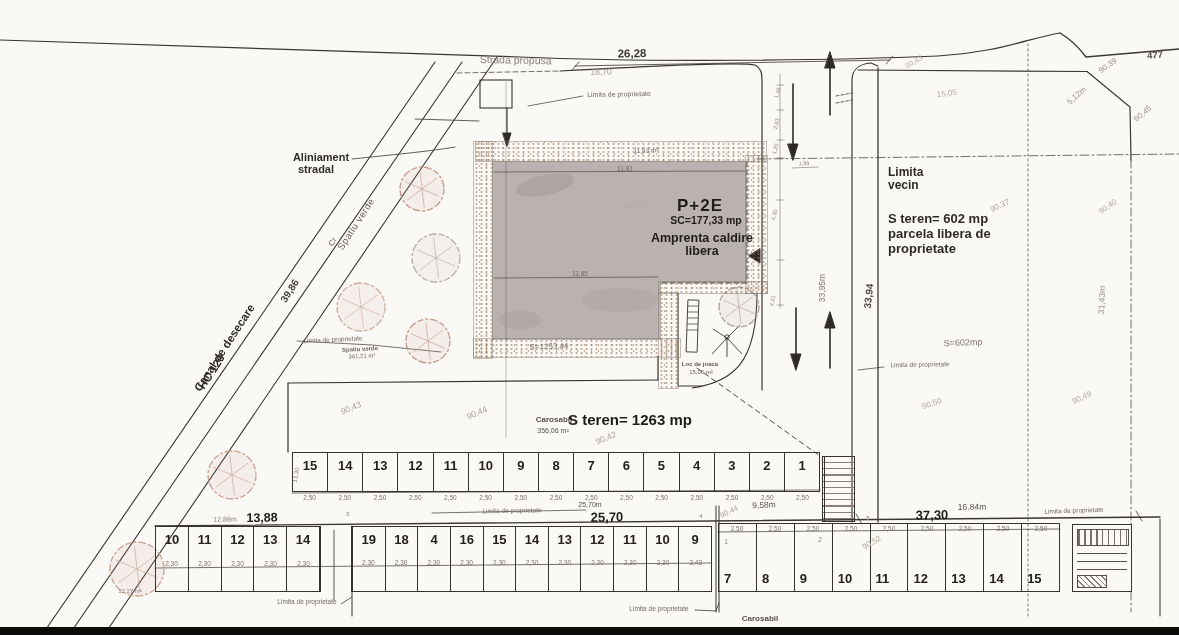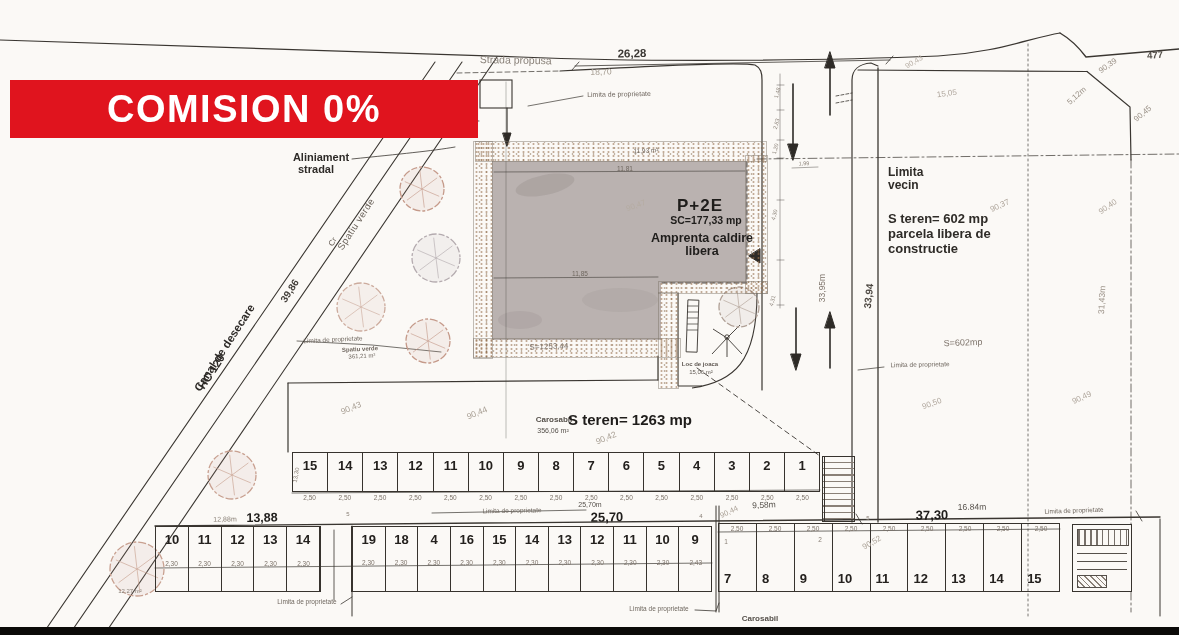--- a/index.html
+++ b/index.html
@@ -363,21 +363,21 @@
   <div class="L" style="--x:777;--y:124;--s:5.5;--c:#8a8077;--r:-75">2,83</div>
   <div class="L" style="--x:776;--y:149;--s:5.5;--c:#8a8077;--r:-75">1,20</div>
   <div class="L" style="--x:804;--y:164;--s:5.5;--c:#8a8077;--r:-3">1,99</div>
   <div class="L" style="--x:775;--y:215;--s:5.5;--c:#8a8077;--r:-75">4,30</div>
   <div class="L" style="--x:773;--y:301;--s:5.5;--c:#8a8077;--r:-75">4,31</div>
 
   <div class="La" style="--x:888;--y:166;--s:12">Limita</div>
   <div class="La" style="--x:888;--y:179;--s:12">vecin</div>
   <div class="La" style="--x:888;--y:212;--s:13">S teren= 602 mp</div>
   <div class="La" style="--x:888;--y:227;--s:13">parcela libera de</div>
-  <div class="La" style="--x:888;--y:242;--s:13">constructie</div>
+  <div class="La" style="--x:888;--y:242;--s:13">proprietate</div>
   <div class="L" style="--x:963;--y:343;--s:9;--c:#7d736a;--r:-2">S=602mp</div>
   <div class="L" style="--x:869;--y:296;--s:10;--c:#4a453f;--w:600;--r:-84">33,94</div>
   <div class="L" style="--x:1102;--y:300;--s:8.5;--c:#9a9187;--r:-87">31,43m</div>
   <div class="L" style="--x:920;--y:365;--s:6.5;--c:#6f675f;--r:-1">Limita de proprietate</div>
   <div class="L" style="--x:1000;--y:206;--s:8;--c:#b0a79d;--r:-25">90,37</div>
   <div class="L" style="--x:1108;--y:207;--s:8;--c:#b0a79d;--r:-35">90,40</div>
   <div class="L" style="--x:932;--y:404;--s:8;--c:#b0a79d;--r:-20">90,50</div>
   <div class="L" style="--x:1082;--y:398;--s:8;--c:#b0a79d;--r:-25">90,49</div>
 
   <div class="L" style="--x:351;--y:408;--s:8.5;--c:#aaa196;--r:-22">90,43</div>
@@ -401,15 +401,14 @@
   <div class="L" style="--x:972;--y:507;--s:8.5;--c:#55504a;--r:-1">16.84m</div>
   <div class="L" style="--x:1074;--y:511;--s:6.5;--c:#6f675f;--r:-2">Limita de proprietate</div>
   <div class="L" style="--x:868;--y:518;--s:6;--c:#8a8077">5</div>
   <div class="L" style="--x:872;--y:543;--s:8;--c:#aaa196;--r:-30">90,52</div>
   <div class="L" style="--x:726;--y:542;--s:6.5;--c:#8a8077">1</div>
   <div class="L" style="--x:820;--y:540;--s:6.5;--c:#8a8077">2</div>
   <div class="L" style="--x:307;--y:602;--s:6.5;--c:#6f675f">Limita de proprietate</div>
   <div class="L" style="--x:659;--y:609;--s:6.5;--c:#6f675f">Limita de proprietate</div>
   <div class="L" style="--x:760;--y:619;--s:8;--c:#55504a;--w:600">Carosabil</div>
 
-  <div class="banner" style="left: 10px; top: 80px; width: 468px; height: 58px; background: rgb(224, 20, 30); color: rgb(255, 255, 255);">COMISION 0%</div>
   <div class="blackbar"></div>
 </div>
 
 </body></html>

